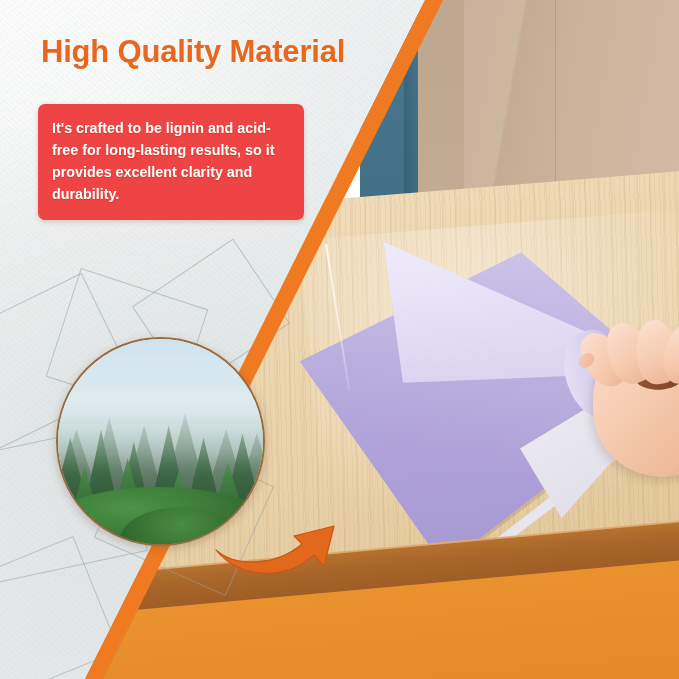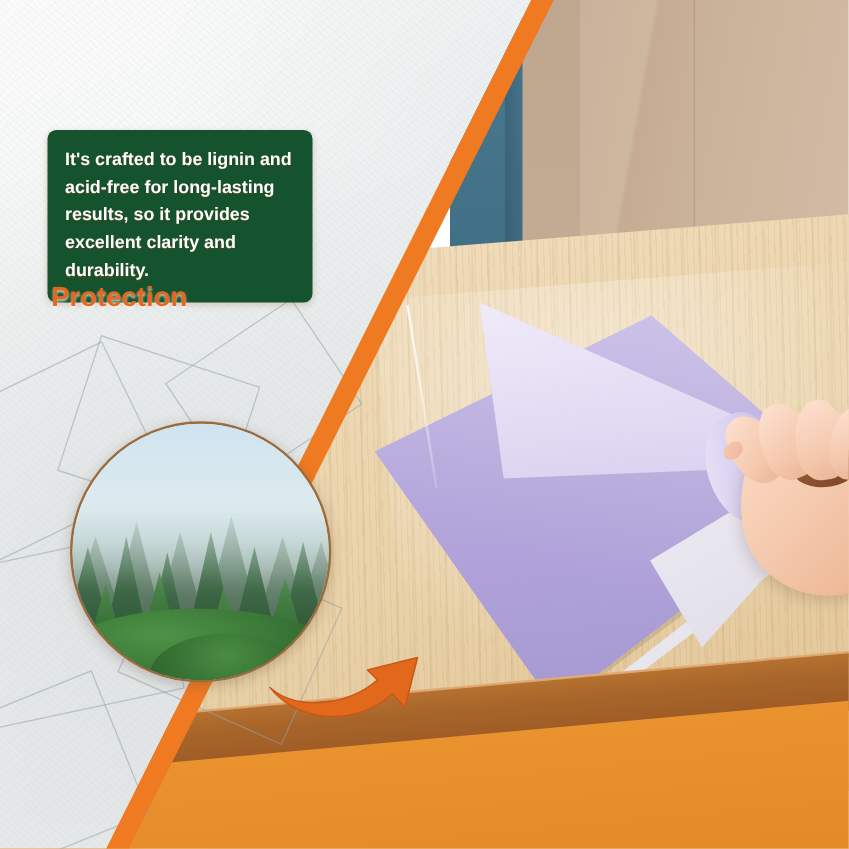--- a/index.html
+++ b/index.html
@@ -156,22 +156,22 @@
       background:radial-gradient(ellipse at 50% 30%,#4a8c43 0%,#357033 55%,#28562a 100%);
       border-radius:50% 50% 44% 46%/58% 58% 42% 42%;}
 
   
   .arrow{position:absolute;left:214px;top:492px;width:128px;height:86px;}
 
   
   .headline{position:absolute;left:41px;top:34px;font-size:31px;font-weight:bold;
       color:#e8661e;letter-spacing:-.2px;white-space:nowrap;
       text-shadow:0 1px 2px rgba(255,255,255,.8);}
-  .callout{position:absolute;left:38px;top:104px;width:212px;
-      background:#14532d;border-radius:7px;padding:13px 14px 14px 14px;
+  .callout{position:absolute;left:38px;top:104px;width:266px;
+      background:#ef4444;border-radius:7px;padding:13px 14px 14px 14px;
       box-sizing:border-box;box-shadow:0 2px 5px rgba(120,70,20,.22);}
   .callout p{margin:0;color:#fff;font-size:14.3px;line-height:1.55;font-weight:bold;
       text-shadow:0 1px 1px rgba(150,60,10,.45);}
   .subhead{position:absolute;left:41px;top:224px;font-size:22px;font-weight:bold;
       color:#e8661e;line-height:1.24;text-shadow:0 1px 2px rgba(255,255,255,.75);}
   .subhead span{display:block;}
 </style>
 </head>
 <body>
 
@@ -251,22 +251,22 @@
     </div>
     <div class="canopy"></div>
     <div class="canopy2"></div>
     <div class="mist"></div>
   </div>
 
   <svg class="arrow" viewBox="0 0 128 86">
     <path d="M2,58 C22,76 62,74 88,52 L80,44 L120,34 L110,74 L100,63 C70,90 24,86 2,58 Z" fill="#e2691c" stroke="#c9571a" stroke-width="1.2" stroke-linejoin="round"></path>
   </svg>
 
+  <div class="headline">High Quality Material</div>
 
   <div class="callout">
     <p>It's crafted to be lignin and acid-free for long-lasting results, so it provides excellent clarity and durability.</p>
   </div>
 
   <div class="subhead">
-    <span>Protection</span>
   </div>
 
 </div>
 
 </body></html>

